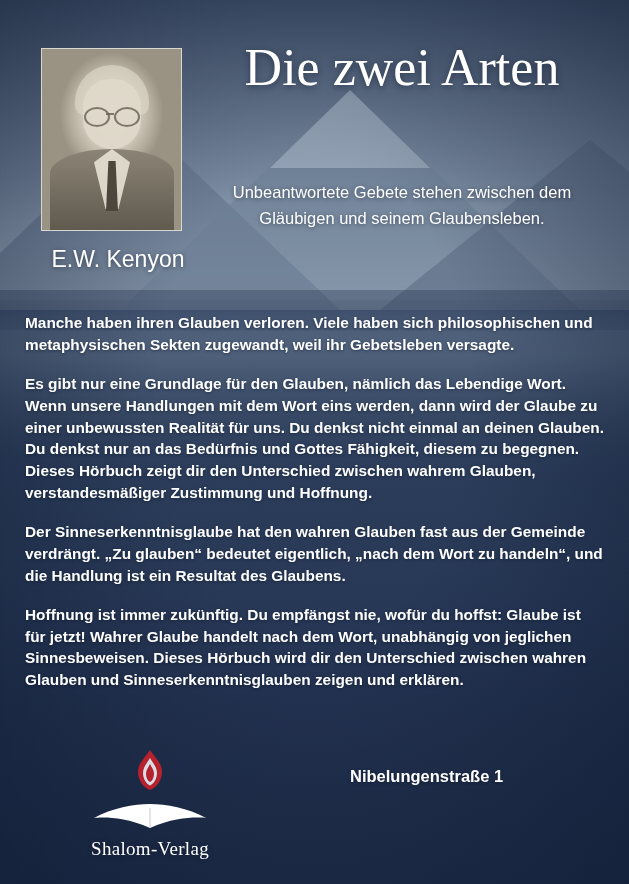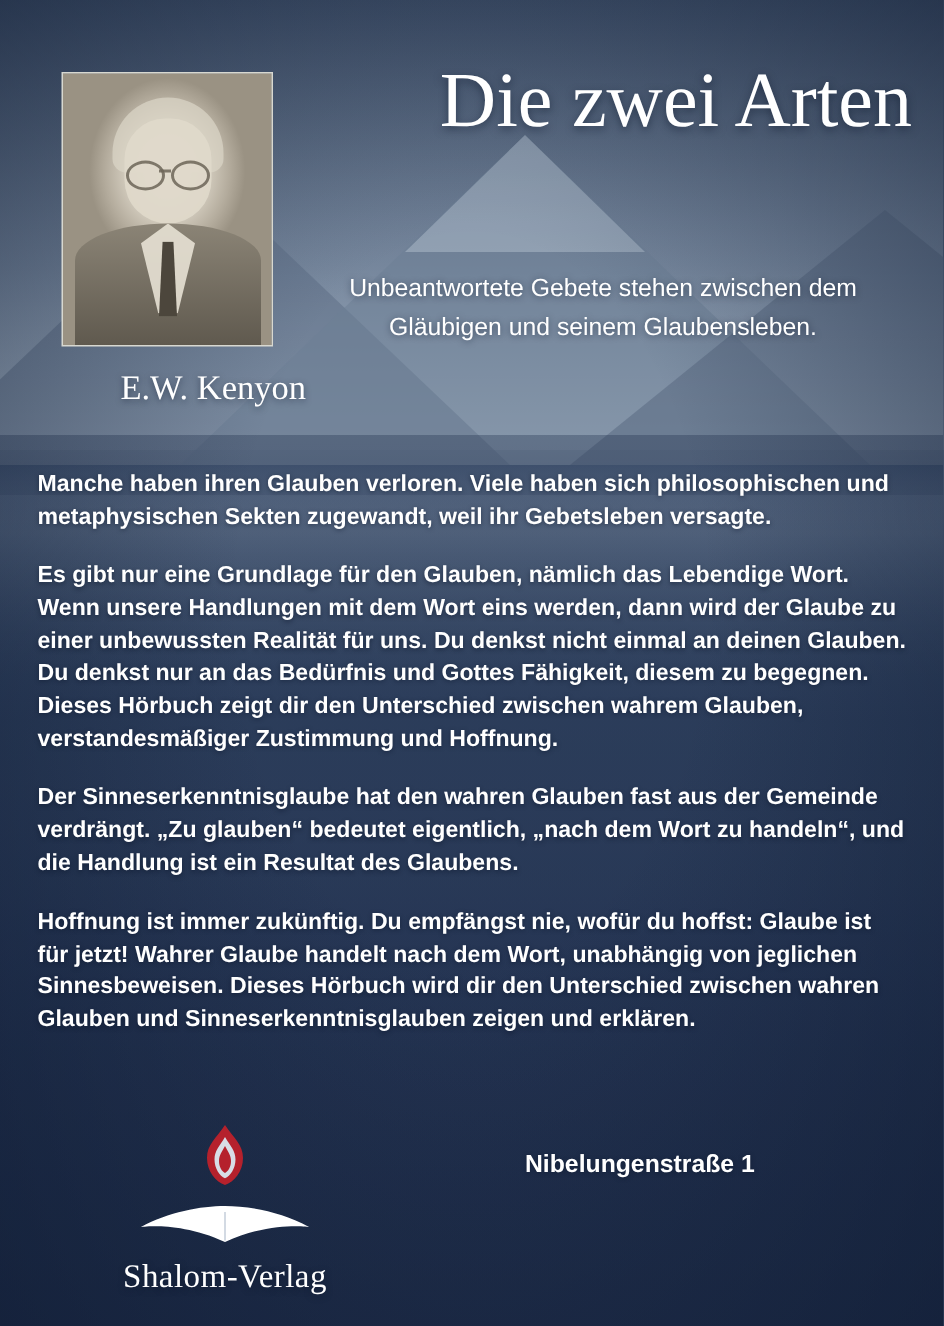--- a/index.html
+++ b/index.html
@@ -158,21 +158,21 @@
   .p-tie {
     position: absolute; left: 64px; top: 112px; width: 12px; height: 50px;
     background: #4c463c;
     clip-path: polygon(20% 0, 80% 0, 100% 100%, 0 100%);
   }
 
   .title {
     position: absolute;
     left: 196px; top: 38px;
     width: 412px;
-    text-align: right;
+    text-align: center;
     color: #ffffff;
     font-family: "Liberation Serif", serif;
     font-size: 52px;
     line-height: 1.16;
     font-weight: 400;
     text-shadow: 0 2px 6px #0b152980;
   }
   .subtitle {
     position: absolute;
     left: 196px; top: 180px;
@@ -180,24 +180,24 @@
     text-align: center;
     color: #ffffff;
     font-size: 16.5px;
     line-height: 1.55;
     text-shadow: 0 1px 4px #0b152980;
   }
   .author {
     position: absolute;
     left: 32px; top: 246px;
     width: 172px;
-    text-align: right;
+    text-align: center;
     color: #ffffff;
     font-size: 23px;
-    font-family: Liberation Serif, serif;
+    font-family: Liberation Sans, sans-serif;
     text-shadow: 0 1px 4px #0b152980;
   }
 
   
   .body-copy {
     position: absolute;
     left: 25px; top: 312px;
     width: 580px;
     color: #ffffff;
     font-size: 15.4px;
@@ -222,21 +222,21 @@
     width: 40px; height: 44px;
     margin: 0 auto 6px auto;
   }
   .book {
     width: 120px; height: 34px;
     margin: 0 auto;
   }
   .logo-name {
     margin-top: 6px;
     font-family: "Liberation Serif", serif;
-    font-size: 22px;
+    font-size: 19px;
     letter-spacing: .3px;
     text-shadow: 0 1px 4px #0b152980;
   }
 
   .address {
     position: absolute;
     left: 350px; top: 765px;
     color: #ffffff;
     font-size: 16.5px;
     line-height: 1.45;

